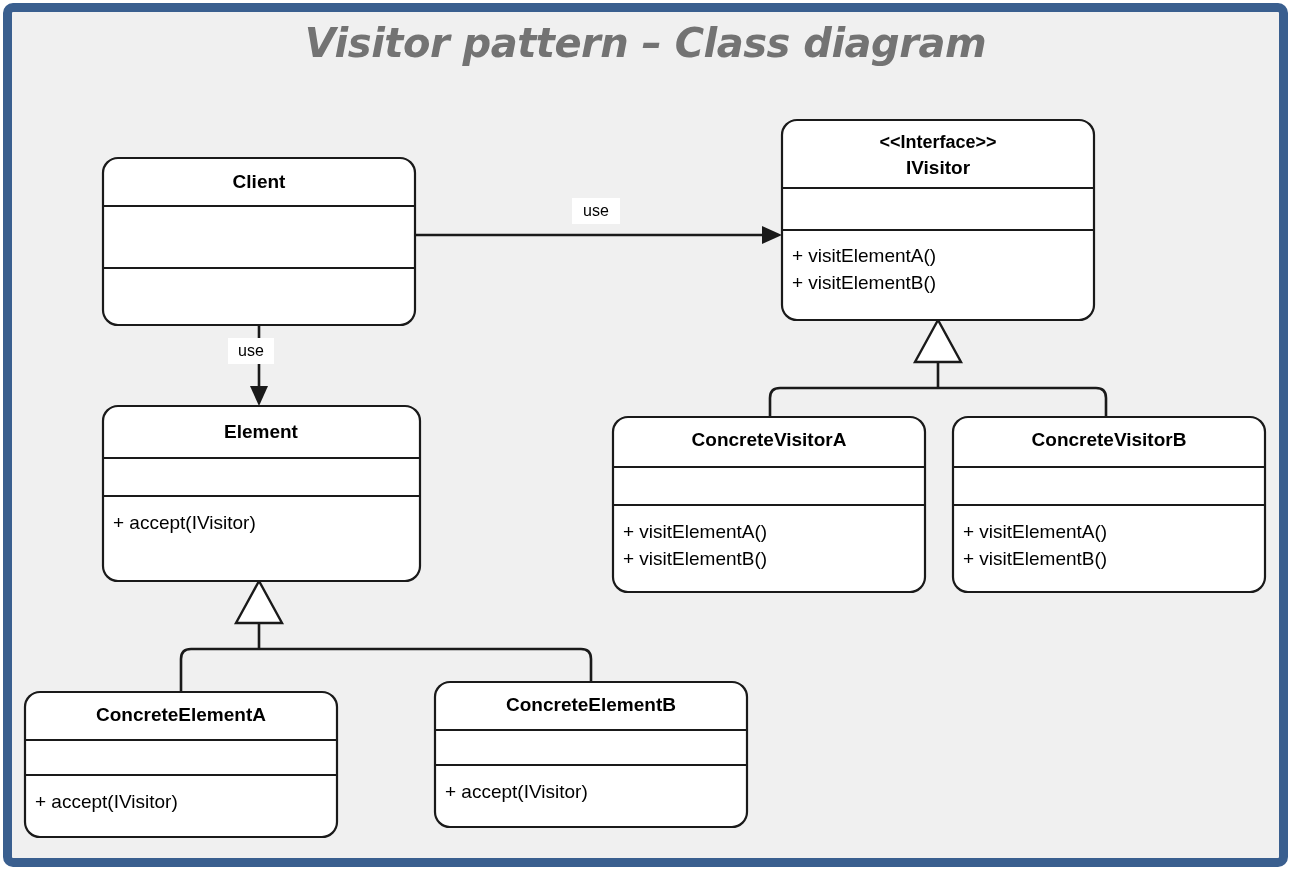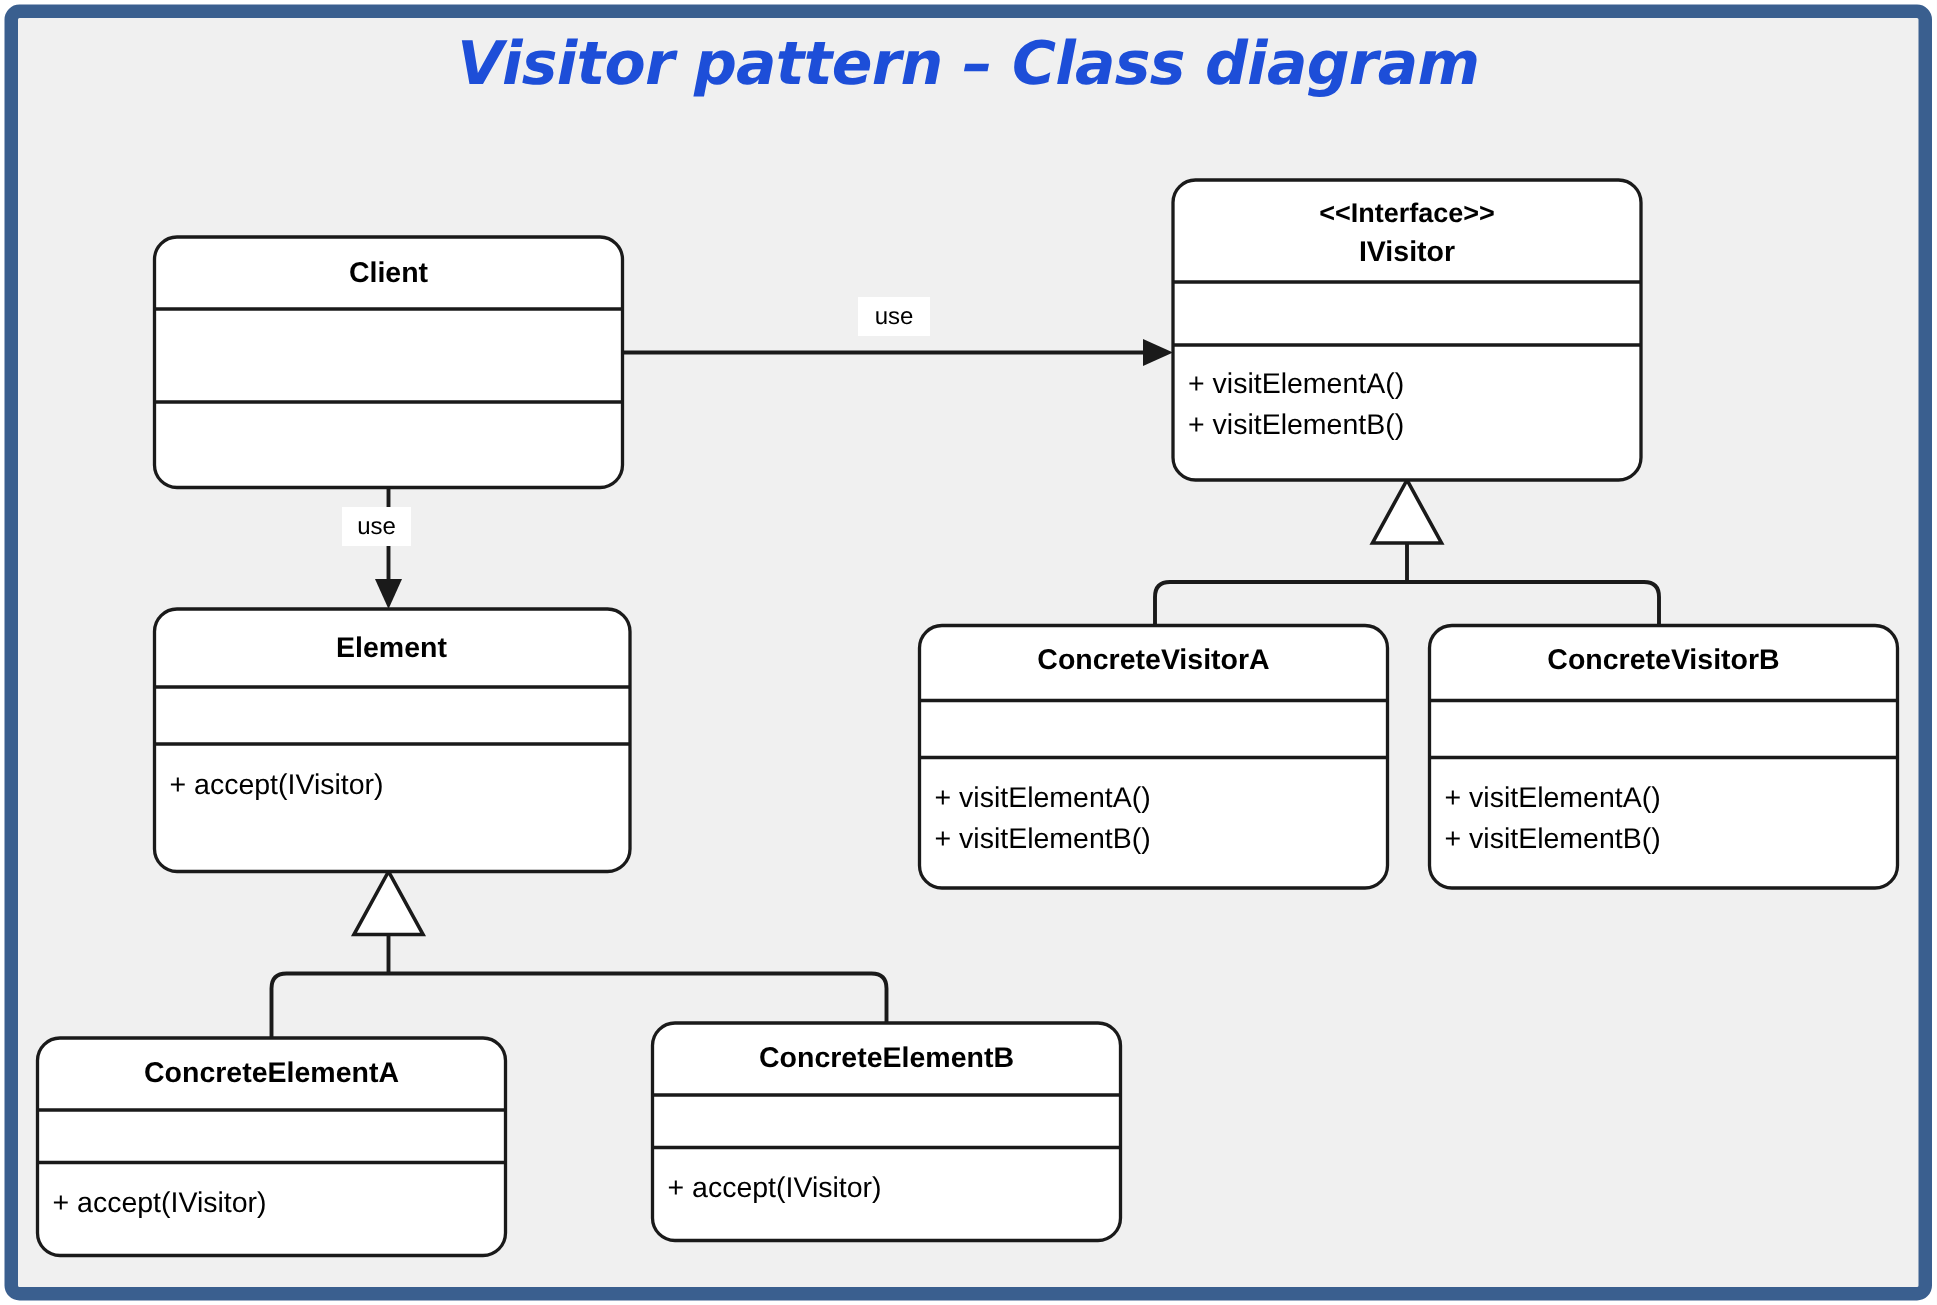--- a/index.html
+++ b/index.html
@@ -48,21 +48,21 @@
   .diagram-title {
     position: absolute;
     left: 0;
     top: 20px;
     width: 1291px;
     text-align: center;
     font-family: "DejaVu Sans", sans-serif;
     font-size: 40px;
     font-weight: bold;
     font-style: italic;
-    color: #1d4ed8;
+    color: #737373;
     letter-spacing: -0.5px;
     white-space: nowrap;
   }
   
   text {
     font-family: "Liberation Sans", sans-serif;
     fill: #000000;
   }
   .cls-name {
     font-size: 19px;

